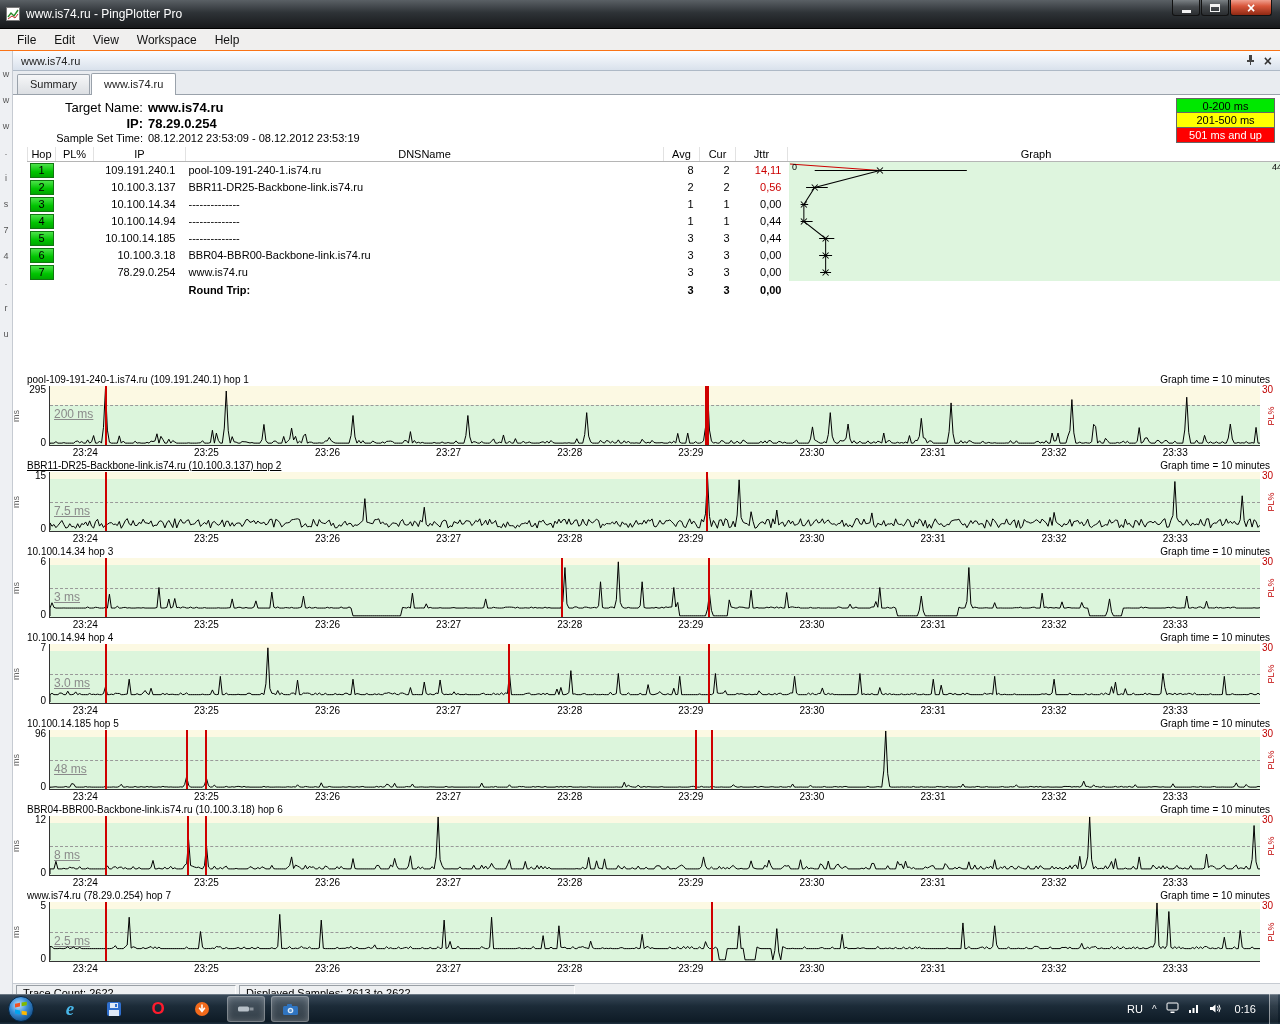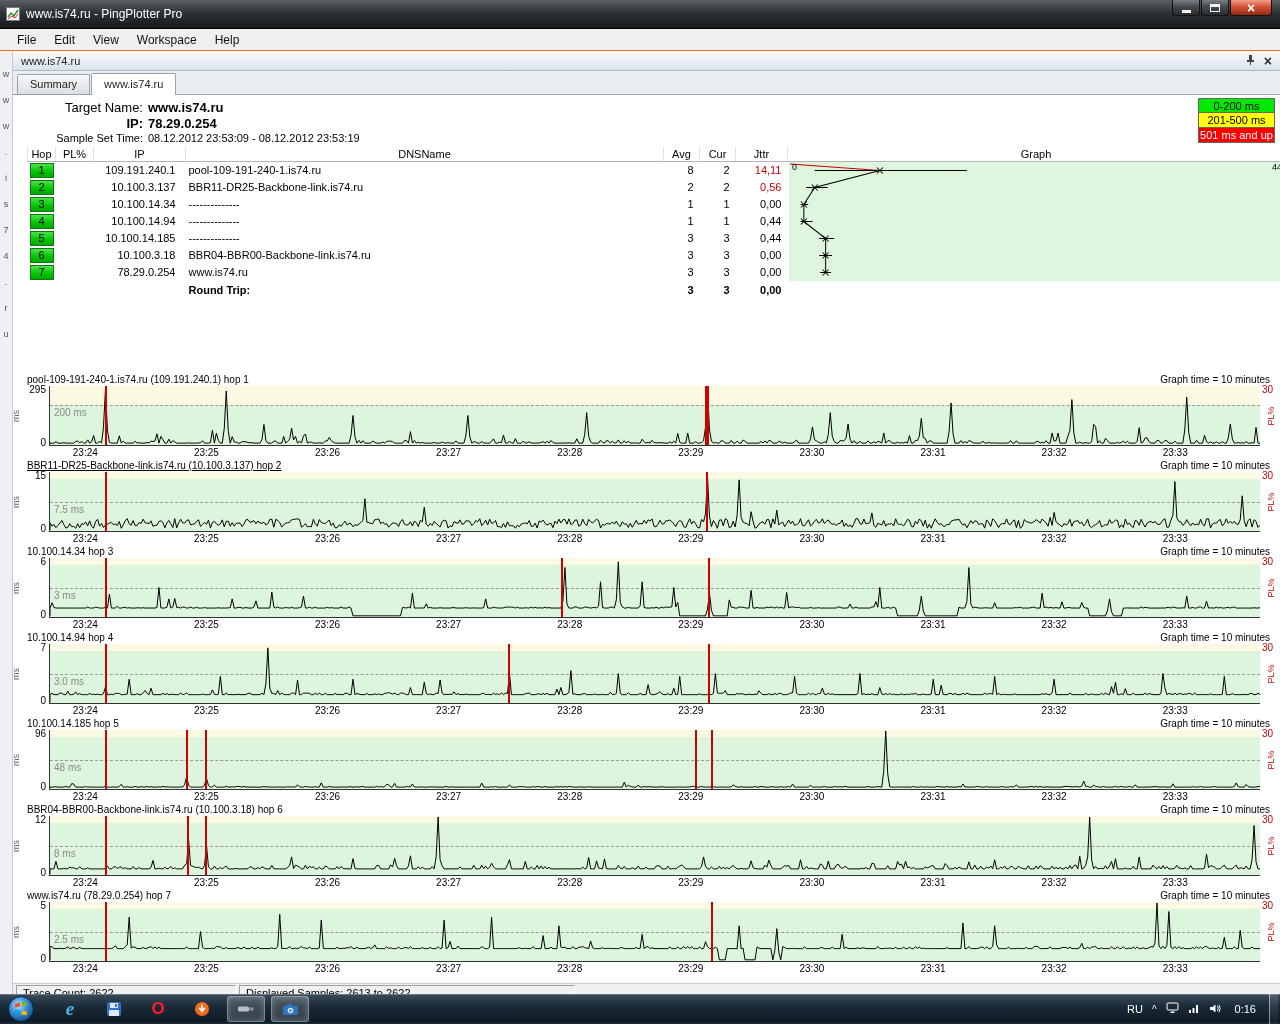--- a/index.html
+++ b/index.html
@@ -32,21 +32,21 @@
 .tab{height:20px;line-height:18px;padding:0 12px;font-size:11px;color:#222;background:linear-gradient(#f6f7f8,#dcdfe3);border:1px solid #9aa2ab;border-bottom:none;border-radius:2px 2px 0 0;margin-right:1px;}
 .tab.active{background:#fff;height:22px;line-height:21px;margin-bottom:-1px;}
 
 
 .content{flex:1;position:relative;background:#fff;overflow:hidden;font-size:11px;color:#000;}
 .target-info{position:absolute;top:5px;left:22px;}
 .ti-row{display:flex;align-items:baseline;font-size:13px;margin-bottom:1px;}
 .ti-label{width:108px;text-align:right;margin-right:5px;}
 .ti-value{font-weight:bold;}
 .ti-row.small,.ti-row.small .ti-label{font-size:11px;}
-.legend{position:absolute;top:3px;right:5px;width:77px;border-radius:21px;}
+.legend{position:absolute;top:3px;right:5px;width:99px;border-radius:21px;}
 .legend-item{height:15px;line-height:14px;text-align:center;font-size:11px;border:1px solid #666;}
 .legend-item+.legend-item{border-top:none;}
 
 .hop-table{position:absolute;top:52px;left:14px;width:1258px;border-collapse:collapse;table-layout:fixed;font-size:11px;}
 .hop-table th{font-weight:normal;height:14px;border-bottom:1px solid #b5b5b5;border-right:1px solid #e2e2e2;padding:0;}
 .hop-table th:first-child{border-left:1px solid #e2e2e2;}
 .hop-table td{height:17px;padding:0;white-space:nowrap;overflow:hidden;}
 .c-ip{text-align:right;padding-right:10px !important;}
 .c-dns{text-align:left;padding-left:3px !important;}
 .c-avg,.c-cur,.c-jttr{text-align:right;padding-right:6px !important;}
@@ -64,21 +64,21 @@
 .gb-header{height:13px;display:flex;justify-content:space-between;align-items:center;font-size:10px;padding:0 10px 0 14px;}
 .gb-title.u{text-decoration:underline;}
 .gb-body{position:absolute;top:13px;left:0;right:0;height:60px;display:flex;}
 .gb-left{width:36px;position:relative;font-size:10px;}
 .gb-ms{position:absolute;left:-3px;top:50%;transform:translateY(-50%) rotate(-90deg);font-size:9px;color:#666;}
 .gb-ymax{position:absolute;right:3px;top:-2px;}
 .gb-ymin{position:absolute;right:3px;bottom:-2px;}
 .gb-plot{flex:1;position:relative;background:#dcf5dc;border-left:1px solid #333;border-bottom:1px solid #333;overflow:hidden;}
 .gb-cream{position:absolute;left:0;right:0;top:0;background:#fcf9e3;}
 .gb-mid{position:absolute;left:0;right:0;border-top:1px dashed #999;}
-.gb-thresh{position:absolute;left:4px;font-size:10px;color:#8a8a8a;}
+.gb-thresh{position:absolute;left:4px;font-size:12px;color:#8a8a8a;text-decoration:underline;}
 .gb-series{position:absolute;left:0;top:0;width:100%;height:100%;}
 .gb-marker{position:absolute;top:0;bottom:0;background:#cf0000;}
 .gb-right{width:20px;position:relative;color:#c00000;font-size:10px;}
 .gb-pltop{position:absolute;left:2px;top:-2px;}
 .gb-pllabel{position:absolute;left:1px;top:50%;transform:translateY(-50%) rotate(-90deg);font-size:9px;}
 .gb-times{position:absolute;top:74px;left:36px;right:20px;height:12px;font-size:10px;}
 .gb-times span{position:absolute;transform:translateX(-50%);}
 
 
 .statusbar{height:18px;background:#eef0f2;border-top:1px solid #c6cbd2;display:flex;gap:3px;padding:1px 3px;font-size:11px;align-items:stretch;}

